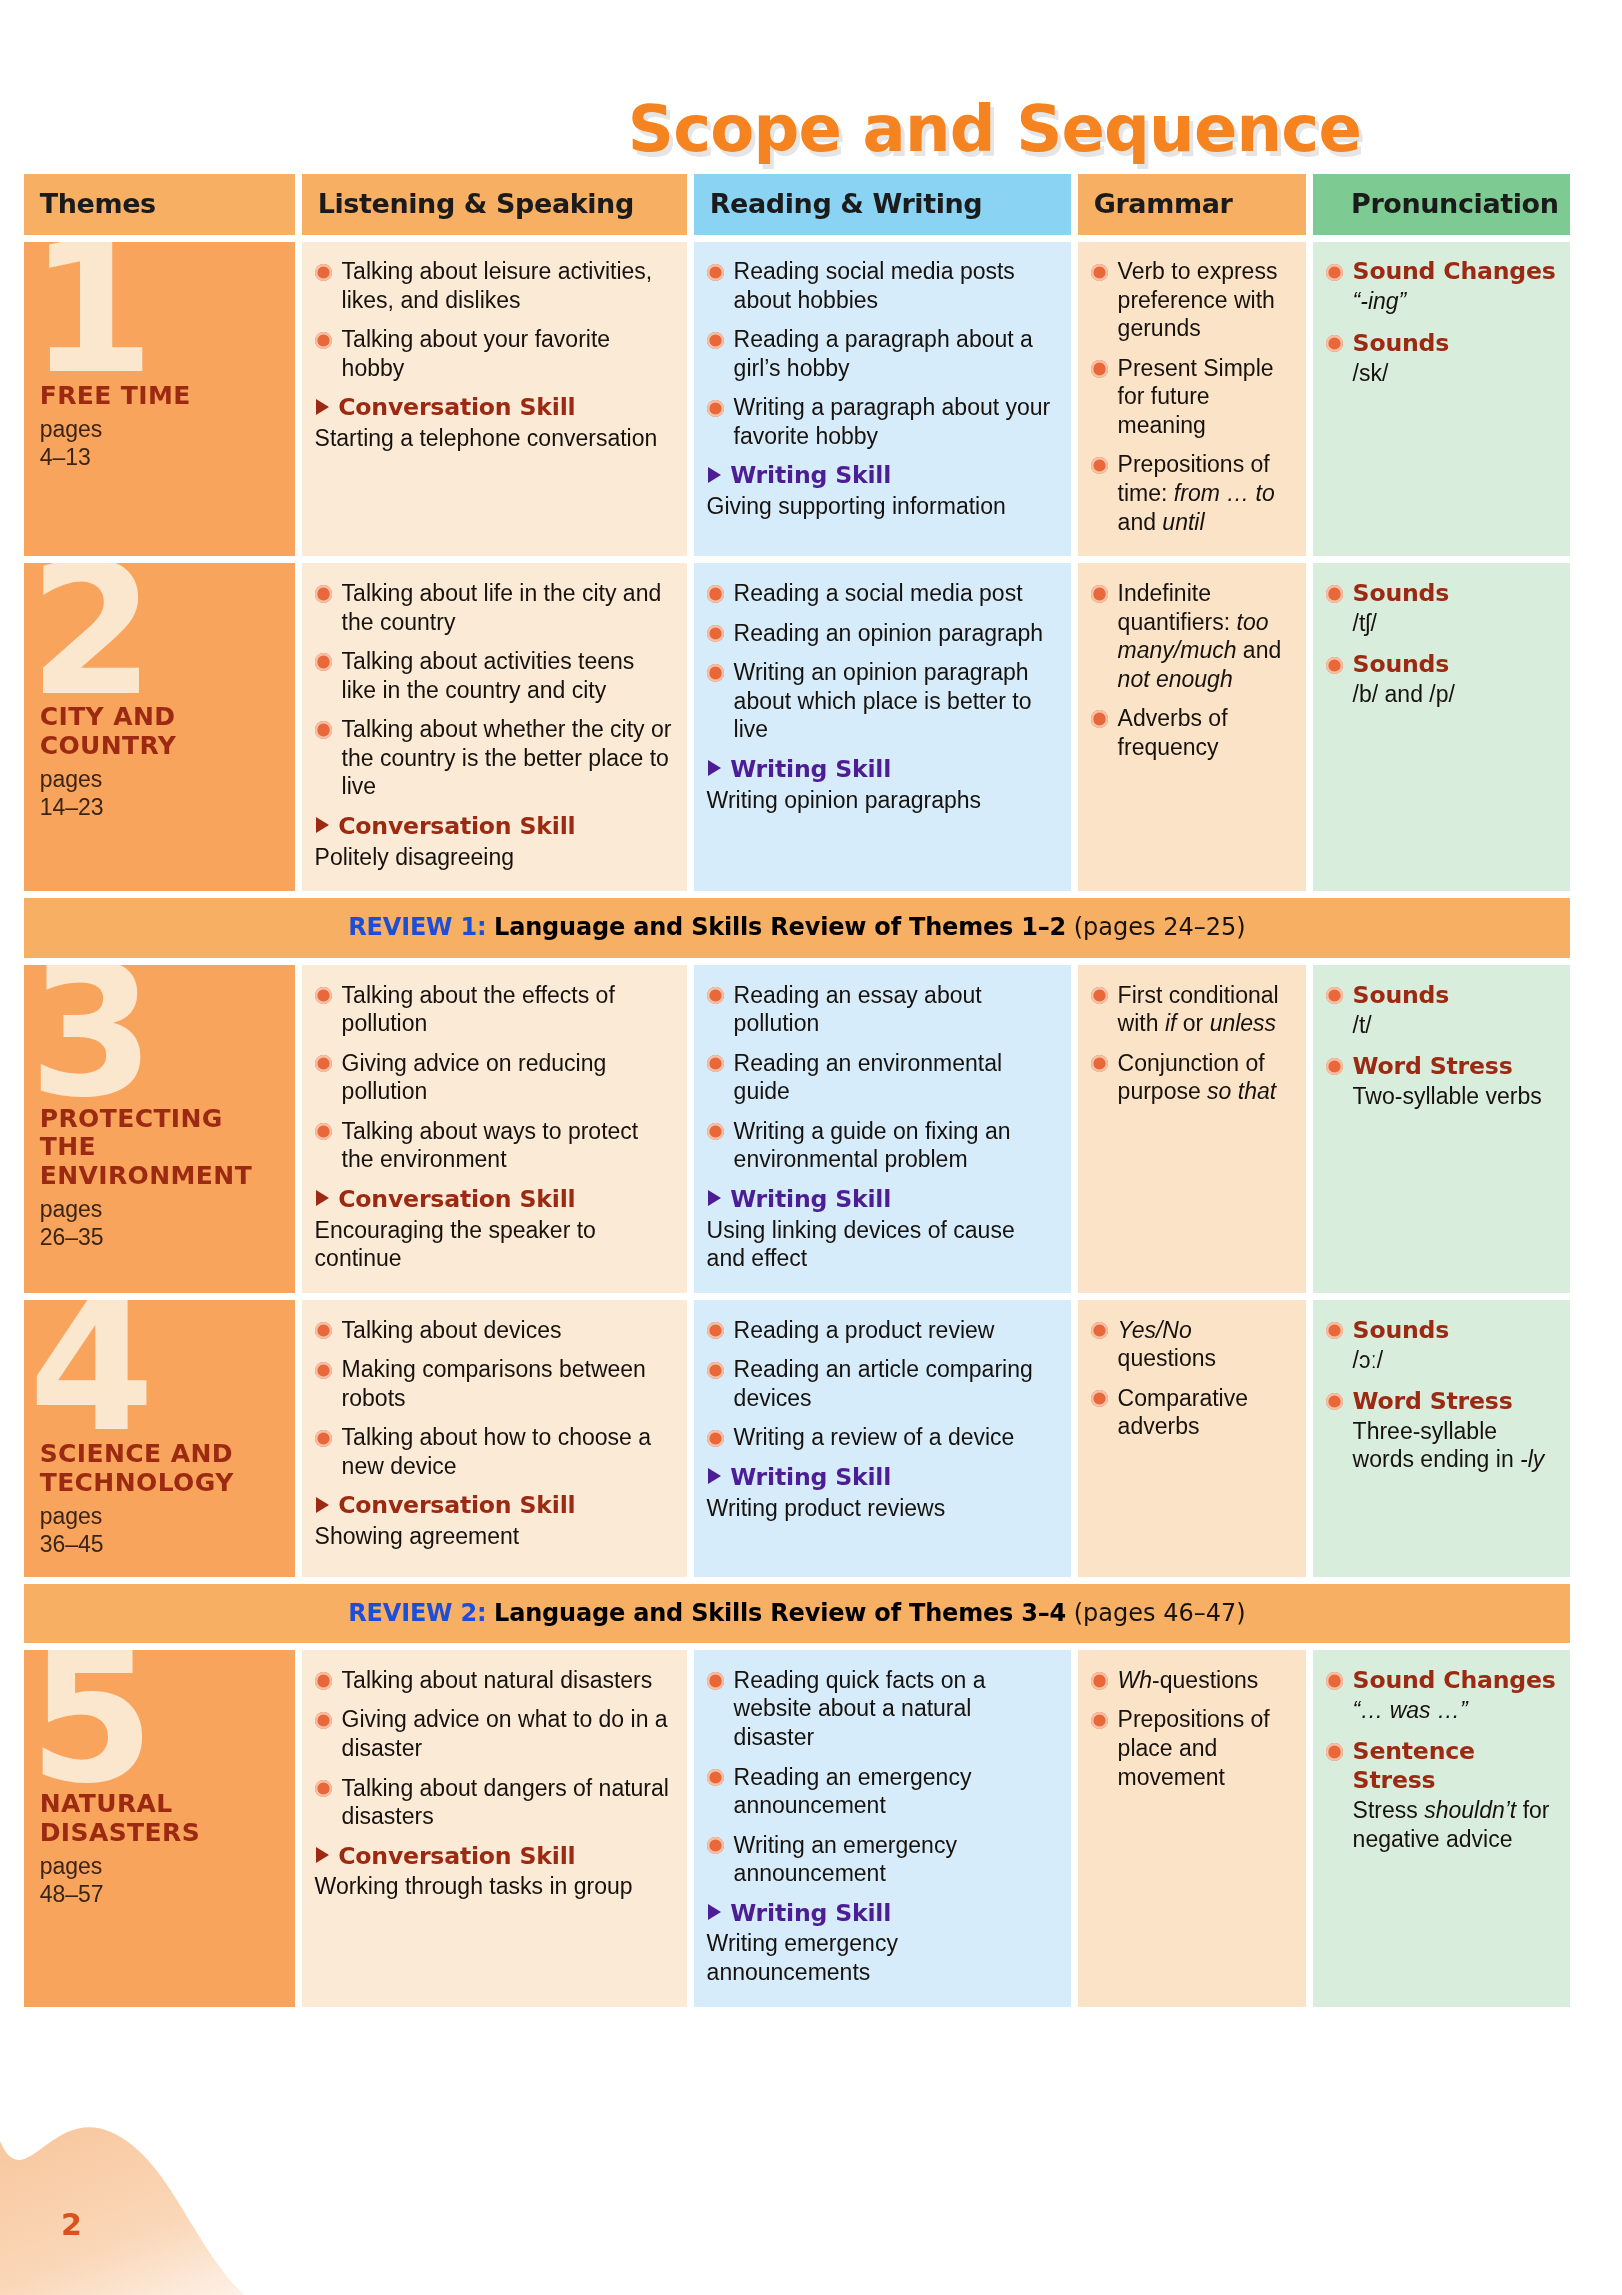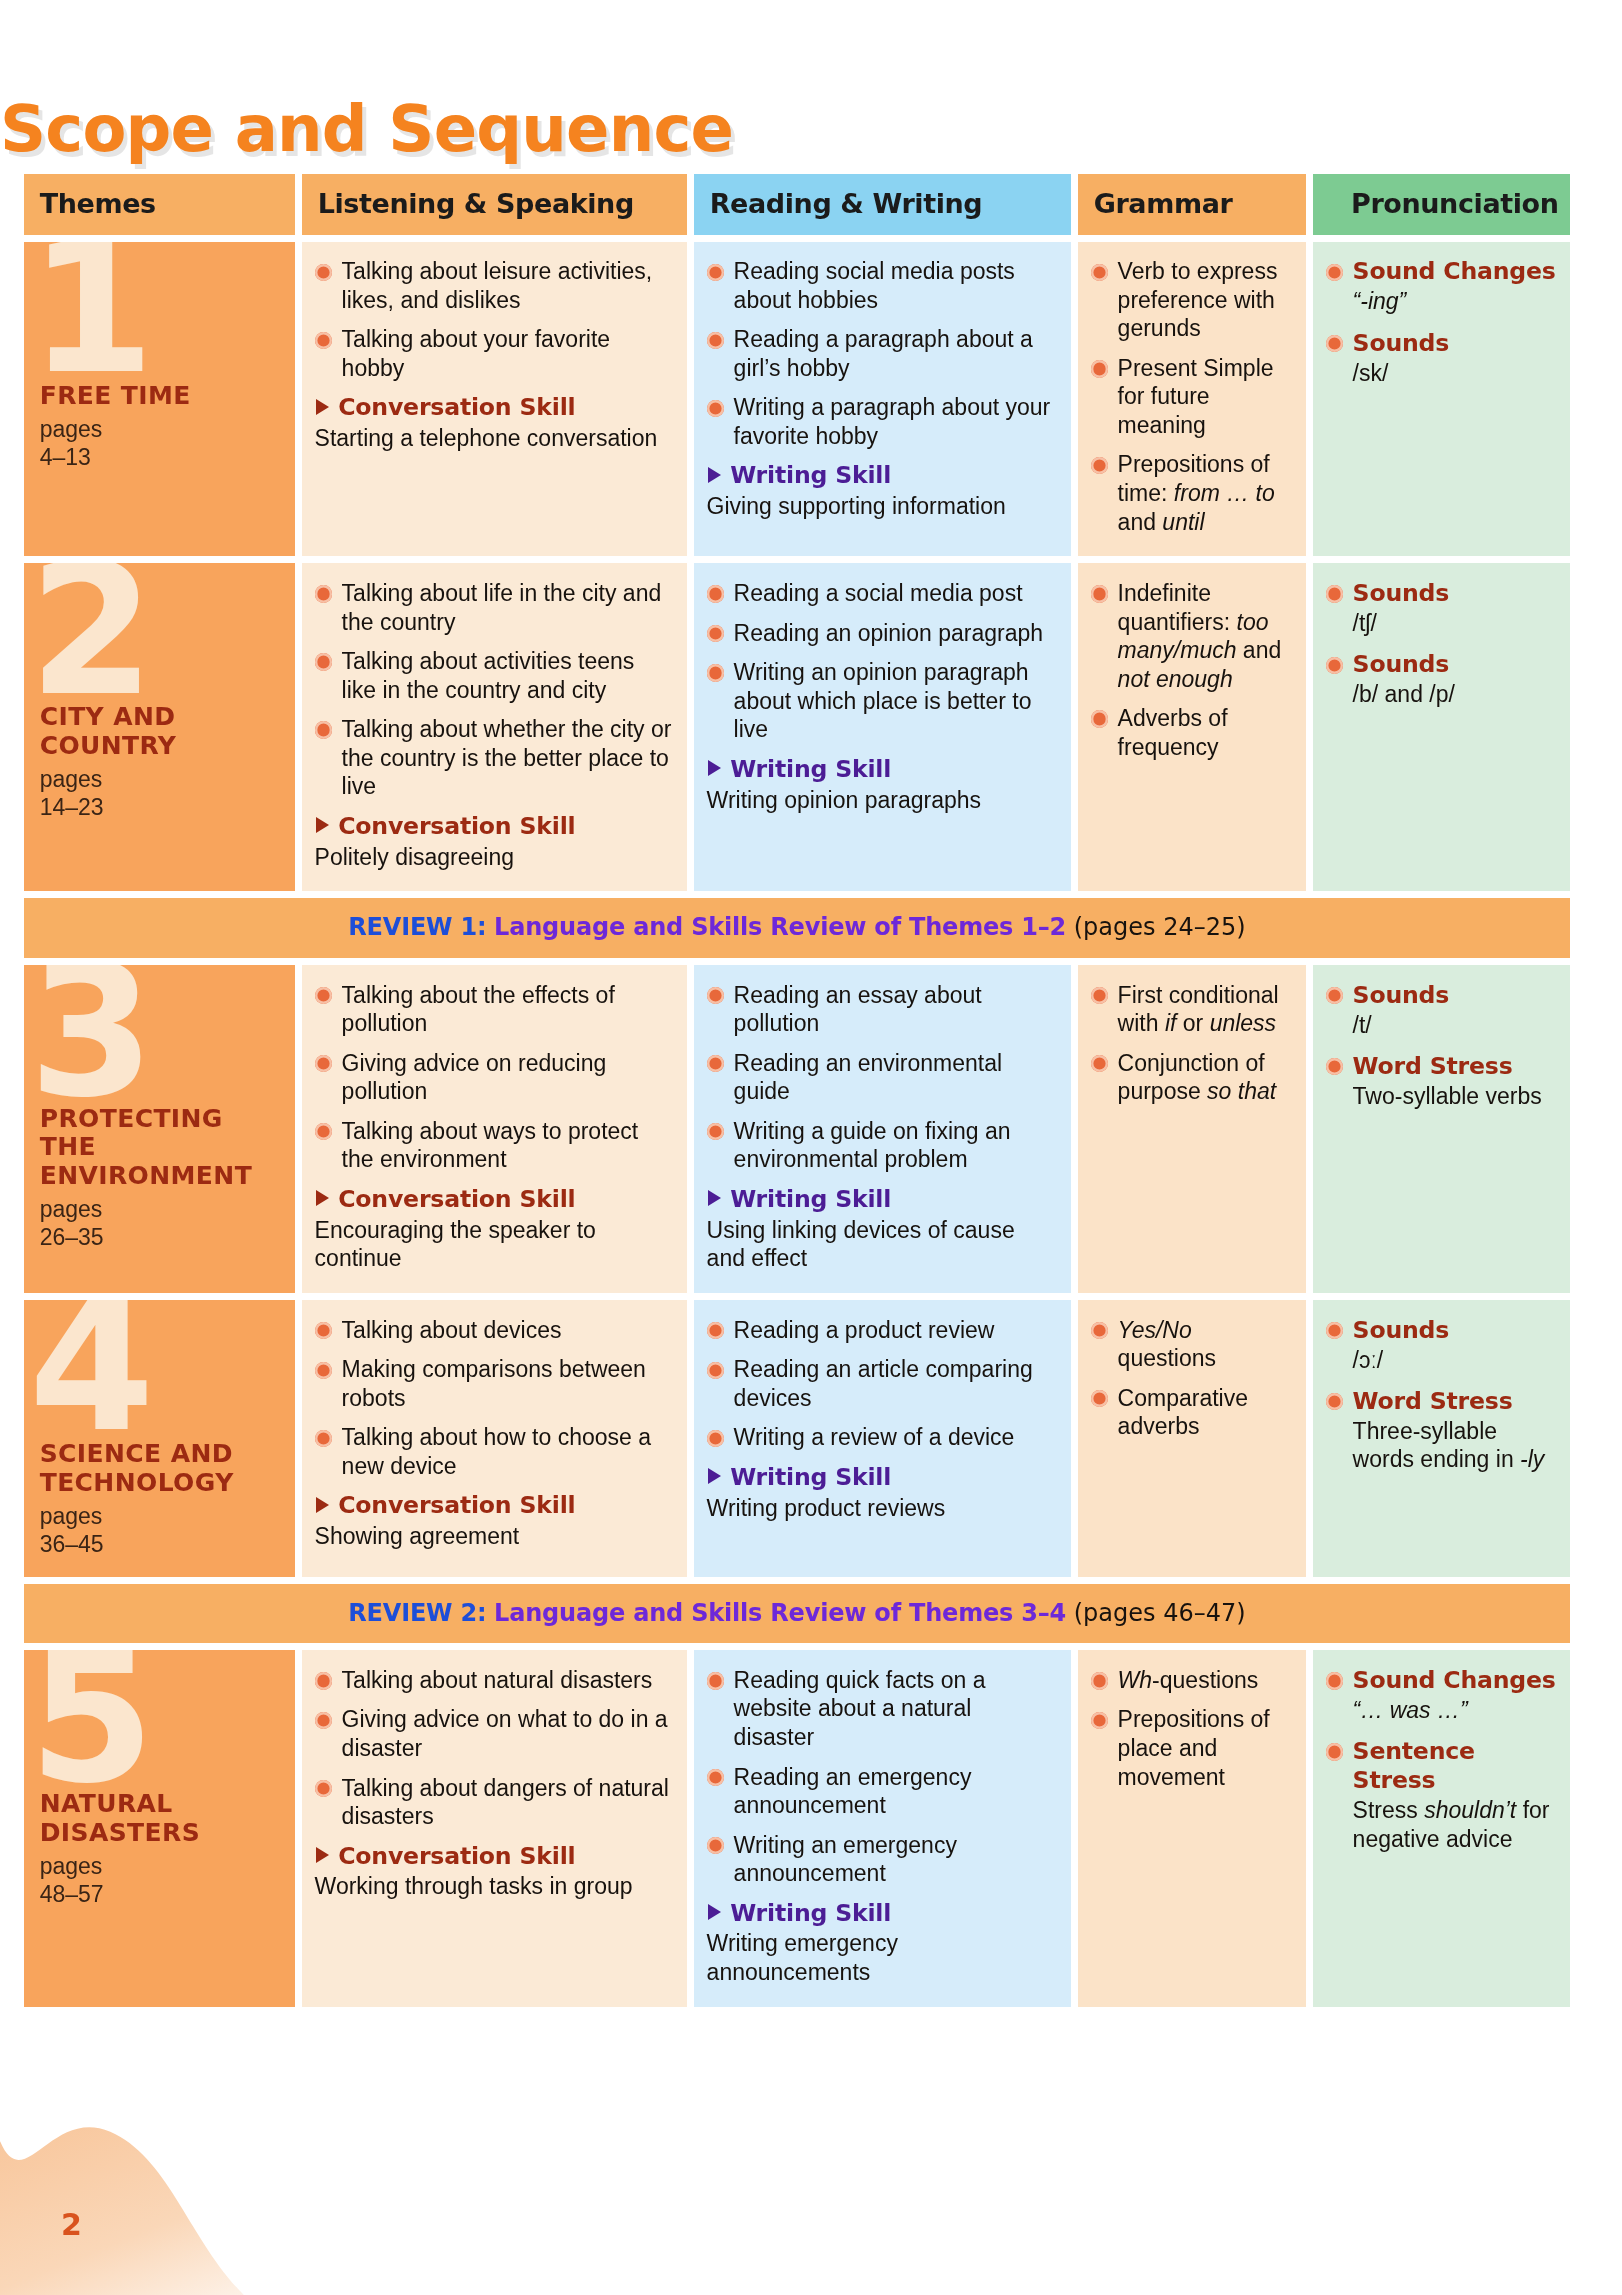--- a/index.html
+++ b/index.html
@@ -25,21 +25,21 @@
     pointer-events: none;
     z-index: 0;
   }
 
   
   #page-title {
     position: absolute;
     top: 49px;
     left: 0;
     width: 1361px;
-    text-align: left;
+    text-align: right;
     font-size: 64px;
     font-weight: 700;
     letter-spacing: -0.8px;
     color: #F5831F;
     text-shadow: 3.9px 4.7px 0 rgba(170,170,170,0.30);
     font-family: "DejaVu Sans", sans-serif;
     z-index: 2;
   }
 
   
@@ -212,21 +212,21 @@
     font-size: 24px;
     font-family: "DejaVu Sans", sans-serif;
   }
   .review-label {
     font-weight: 700;
     color: #1d4ed8;
     letter-spacing: -0.2px;
   }
   .review-main {
     font-weight: 700;
-    color: #6d28d9;
+    color: #000000;
     letter-spacing: -0.2px;
     margin-top: 44px;
   }
   .review-pages {
     font-weight: 400;
     color: #17120e;
   }
 
   
   #page-number {

